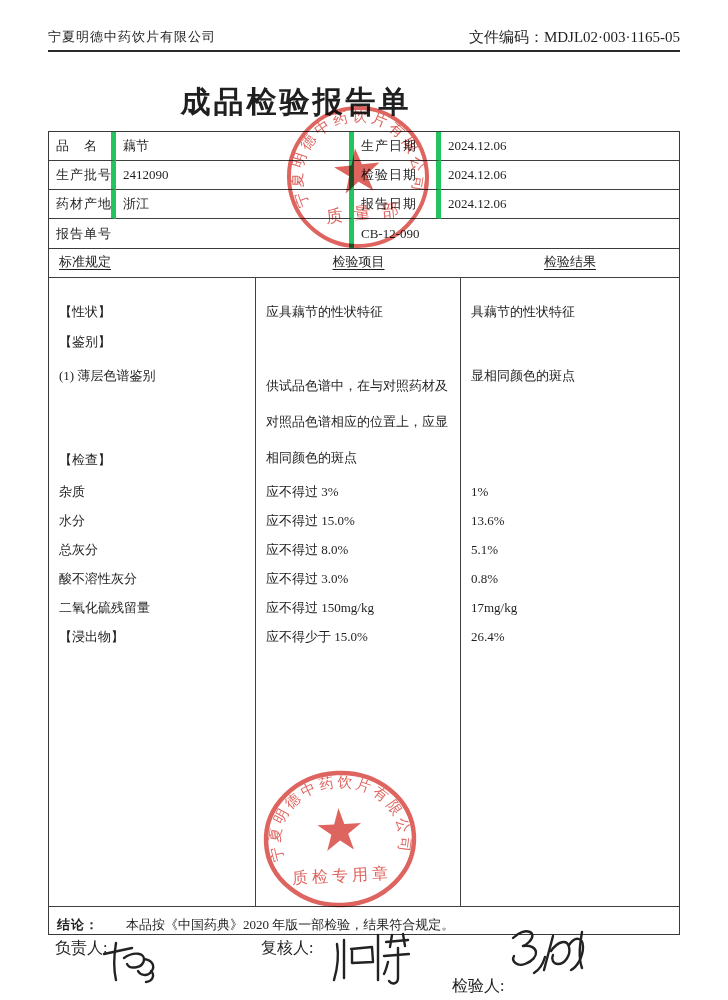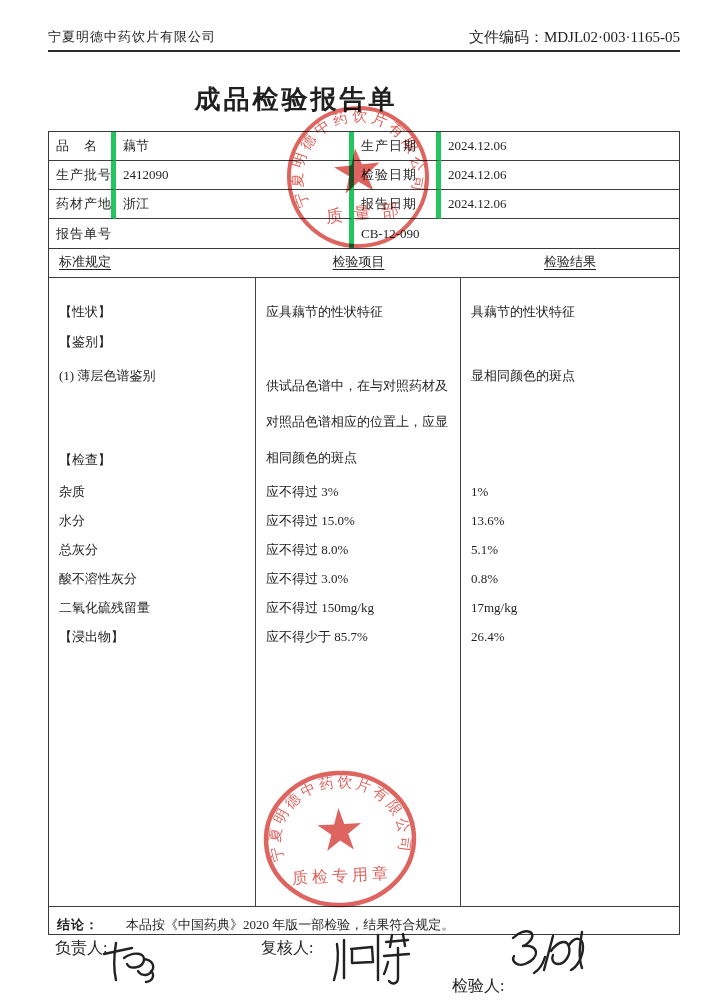--- a/index.html
+++ b/index.html
@@ -9,21 +9,21 @@
     font-family:"Liberation Serif","DejaVu Serif",serif;
     color:#1f1f1f;
   }
   .abs{position:absolute;}
   
   .hdr-company{left:48px;top:28px;font-size:13px;letter-spacing:1px;}
   .hdr-code{right:48px;top:28px;font-size:15px;}
   .hdr-rule{left:48px;top:50px;width:632px;height:2px;background:#2b2b2b;}
   
   .title{left:0;top:82px;width:592px;text-align:center;
-    font-size:26px;font-weight:bold;letter-spacing:3px;}
+    font-size:30px;font-weight:bold;letter-spacing:3px;}
   
   .info-table{left:48px;top:131px;width:632px;border:1px solid #3a3a3a;
     display:grid;grid-template-columns:67px 238px 87px 238px;grid-auto-rows:29px;
     box-sizing:border-box;font-size:13px;}
   .info-table>div{box-sizing:border-box;display:flex;align-items:center;
     padding:0 7px;white-space:nowrap;overflow:visible;}
   .cell-br{border-right:5px solid #22c55e;}
   .cell-bb{border-bottom:1px solid #3f3f3f;}
   .lbl{letter-spacing:1px;}
   .lbl-justify{justify-content:space-between;}
@@ -142,21 +142,21 @@
     <div>应不得过 3.0%</div>
     <div>0.8%</div>
   </div>
   <div class="crow ri">
     <div>二氧化硫残留量</div>
     <div>应不得过 150mg/kg</div>
     <div>17mg/kg</div>
   </div>
   <div class="crow ri">
     <div>【浸出物】</div>
-    <div>应不得少于 85.7%</div>
+    <div>应不得少于 15.0%</div>
     <div>26.4%</div>
   </div>
   <div class="crow rfill">
     <div></div>
       <div></div>
       <div></div>
   </div>
 
   <div class="mt-conclusion">
     <b>结论：</b>

